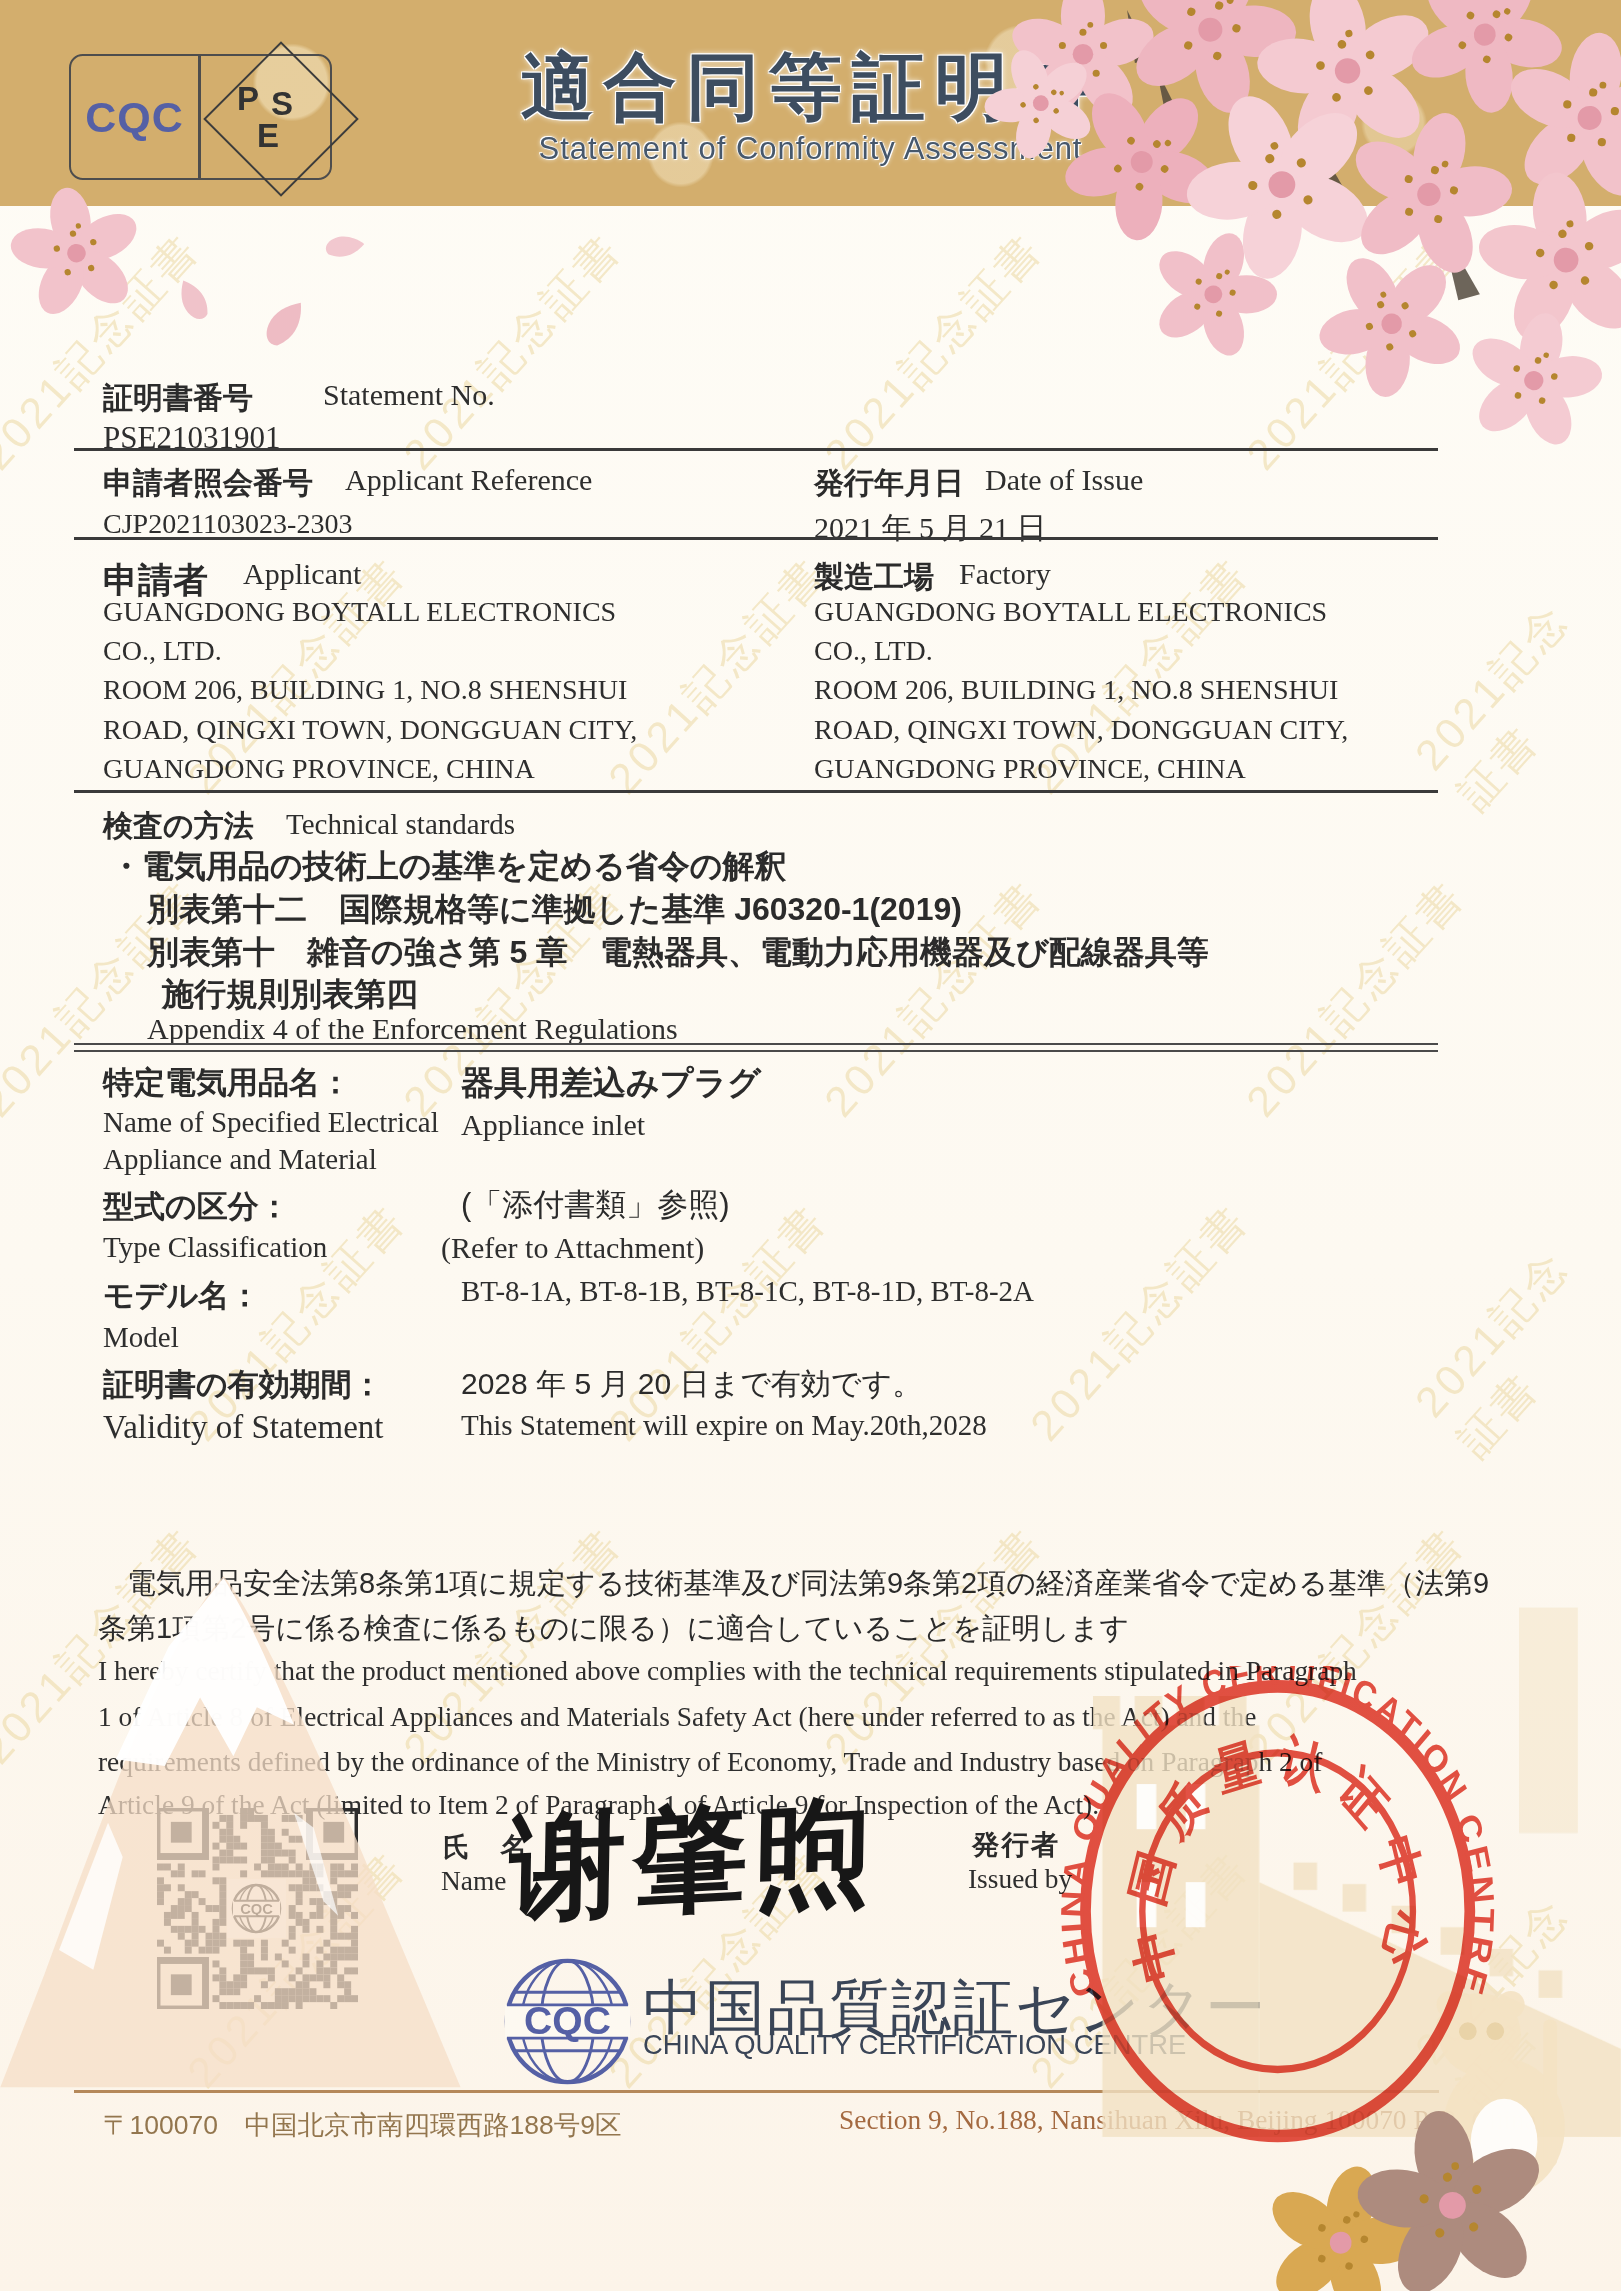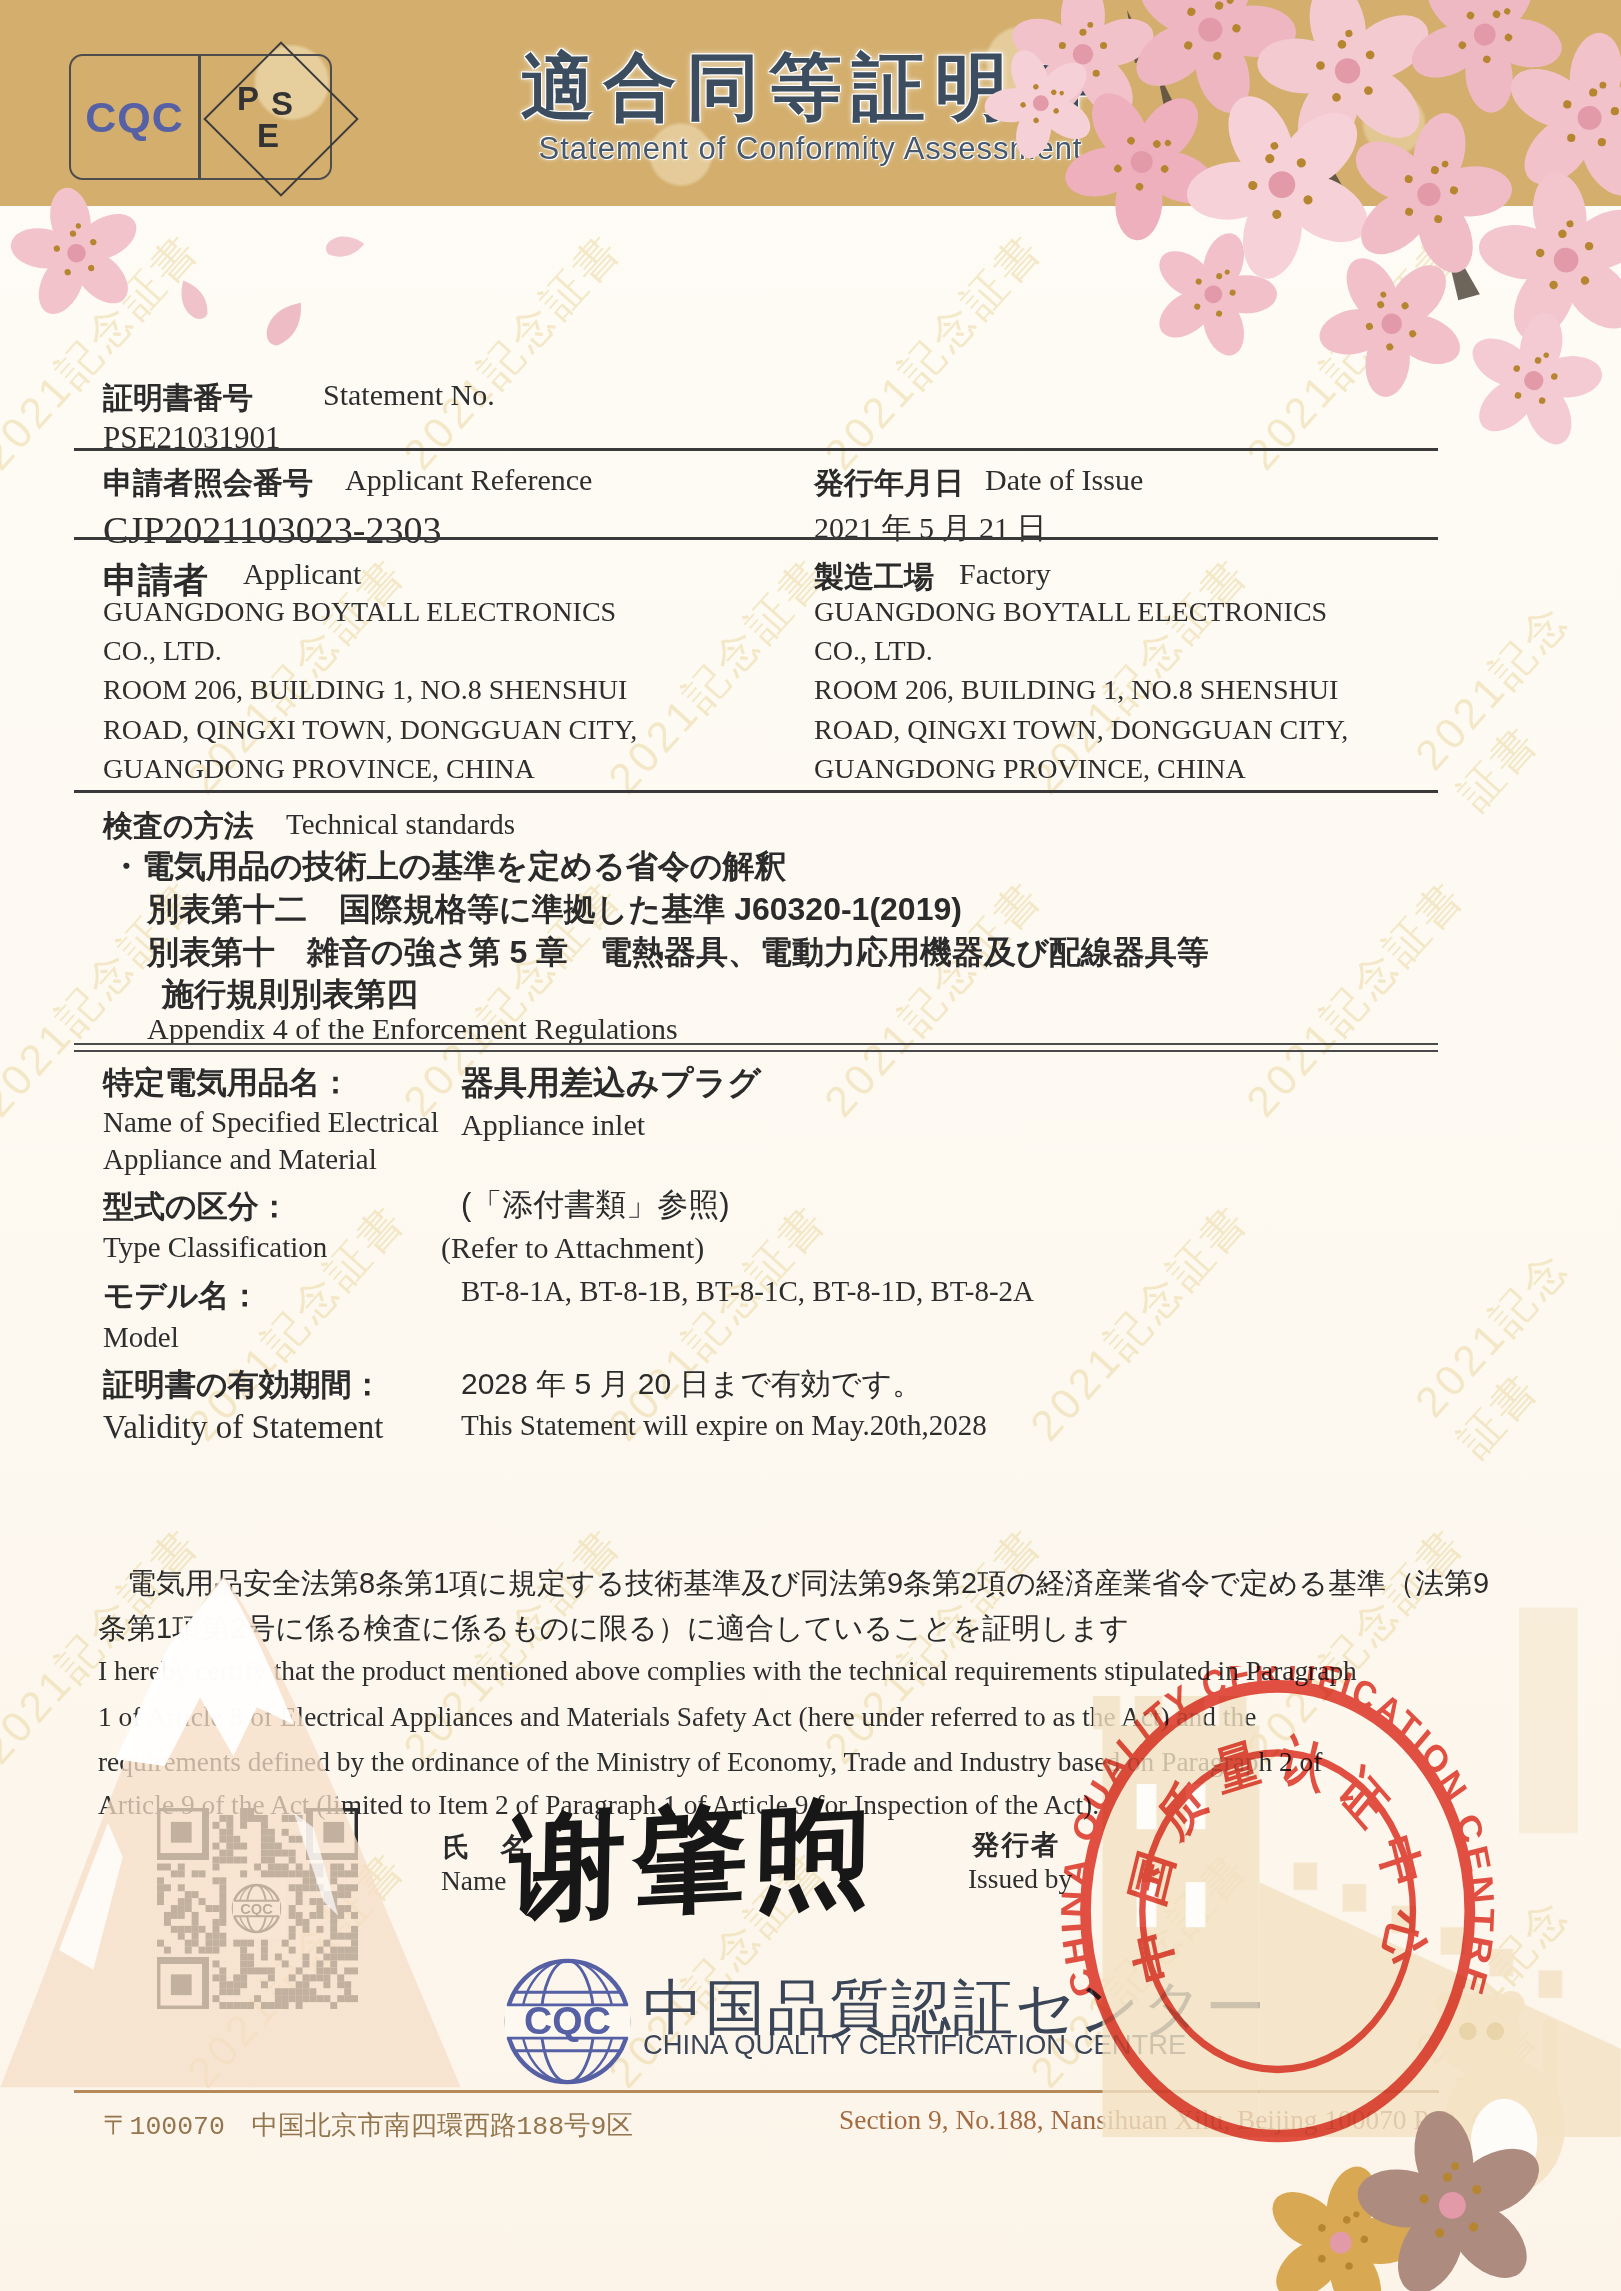--- a/index.html
+++ b/index.html
@@ -136,21 +136,21 @@
   </div>
 
   <div class="z-content">
     <div class="abs jp" style="left:103px;top:378px;font-size:30px">証明書番号</div>
     <div class="abs en" style="left:323px;top:378px;font-size:30px">Statement No.</div>
     <div class="abs en" style="left:103px;top:420px;font-size:31px">PSE21031901</div>
     <div class="rule" style="top:448px"></div>
 
     <div class="abs jp" style="left:103px;top:463px;font-size:30px">申請者照会番号</div>
     <div class="abs en" style="left:345px;top:463px;font-size:30px">Applicant Reference</div>
-    <div class="abs en" style="left:103px;top:508px;font-size:38px">CJP2021103023-2303</div>
+    <div class="abs en" style="left:103px;top:508px;font-size:28px">CJP2021103023-2303</div>
     <div class="abs jp" style="left:814px;top:463px;font-size:30px">発行年月日</div>
     <div class="abs en" style="left:985px;top:463px;font-size:30px">Date of Issue</div>
     <div class="abs en" style="left:814px;top:508px;font-size:30px">2021 年 5 月 21 日</div>
     <div class="rule" style="top:537px"></div>
 
     <div class="abs jp" style="left:103px;top:557px;font-size:35px">申請者</div>
     <div class="abs en" style="left:243px;top:557px;font-size:30px">Applicant</div>
     <div class="abs en" style="left:103px;top:596px;font-size:28px">GUANGDONG BOYTALL ELECTRONICS</div>
     <div class="abs en" style="left:103px;top:635px;font-size:28px">CO., LTD.</div>
     <div class="abs en" style="left:103px;top:674px;font-size:28px">ROOM 206, BUILDING 1, NO.8 SHENSHUI</div>
@@ -512,21 +512,21 @@
       <line x1="-55" y1="30" x2="55" y2="30" stroke="#5560a5" stroke-width="3"></line>
       <rect x="-64" y="-17" width="128" height="34" fill="#fdf9f1"></rect>
       <line x1="-62" y1="-17" x2="62" y2="-17" stroke="#5560a5" stroke-width="3"></line>
       <line x1="-62" y1="17" x2="62" y2="17" stroke="#5560a5" stroke-width="3"></line>
       <text x="0" y="13" text-anchor="middle" font-family="Liberation Sans,sans-serif" font-weight="bold" font-size="40" fill="#5560a5">CQC</text>
     </svg>
     <div class="abs jp" style="left:643px;top:1968px;font-size:60px;font-weight:500;color:#3a4557;letter-spacing:2px">中国品質認証センター</div>
     <div class="abs" style="left:643px;top:2029px;font-family:'Liberation Sans',sans-serif;font-size:27.4px;color:#3a4557">CHINA QUALITY CERTIFICATION CENTRE</div>
 
     <div class="rule brown" style="top:2090px;width:1365px"></div>
-    <div class="abs" style="left:103px;top:2107px;font-family:Liberation Mono, monospace;font-size:26.5px;color:#93764e">〒100070　中国北京市南四環西路188号9区</div>
+    <div class="abs" style="left:103px;top:2107px;font-family:Liberation Sans, sans-serif;font-size:26.5px;color:#93764e">〒100070　中国北京市南四環西路188号9区</div>
     <div class="abs en" style="left:839px;top:2105px;font-size:27.4px;color:#a46a41">Section 9, No.188, Nansihuan Xilu, Beijing 100070 P. R. China</div>
   </div>
 
   <svg class="abs z-flower" style="left:0;top:0" width="1621" height="2292" viewBox="0 0 1654 2338">
     <defs>
       <g id="blossom">
         <g fill="currentColor">
           <ellipse cx="0" cy="-26" rx="15" ry="24"></ellipse>
           <ellipse cx="0" cy="-26" rx="15" ry="24" transform="rotate(72)"></ellipse>
           <ellipse cx="0" cy="-26" rx="15" ry="24" transform="rotate(144)"></ellipse>

